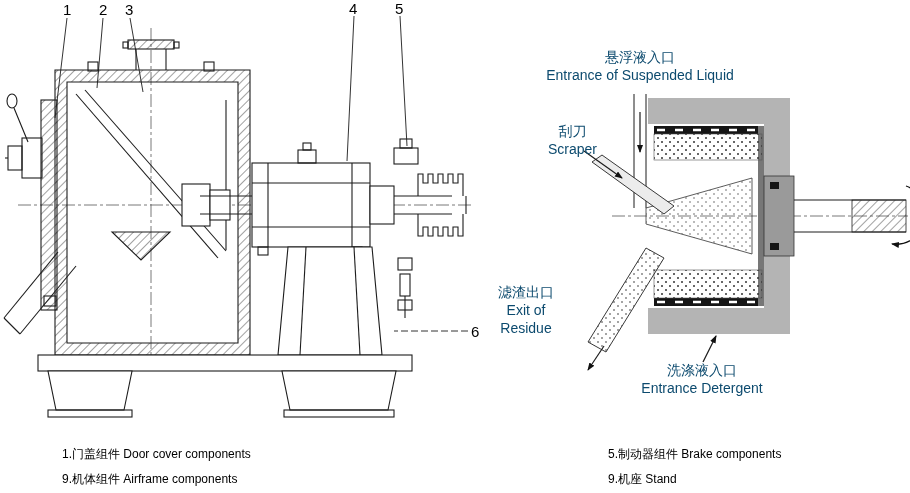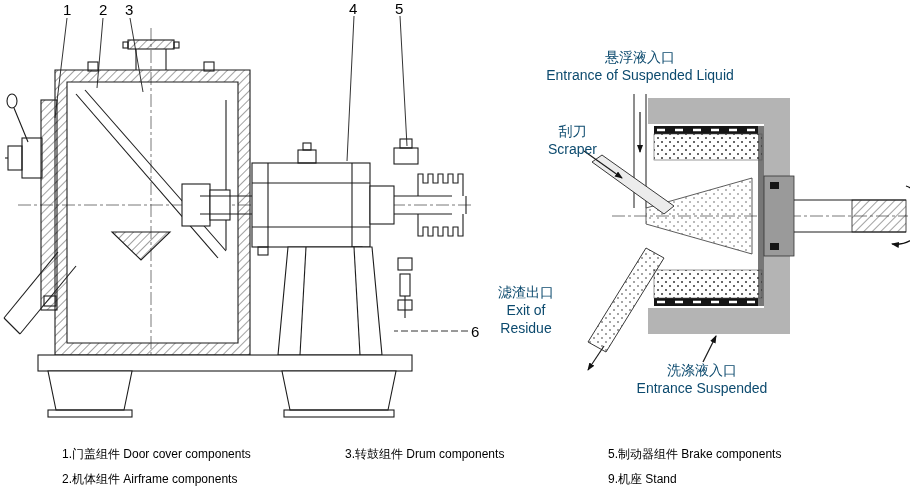--- a/index.html
+++ b/index.html
@@ -197,30 +197,29 @@
     <div>Residue</div>
   </div>
 
   <div class="label" style="left:525px;top:122px;width:95px">
     <div>刮刀</div>
     <div>Scraper</div>
   </div>
 
   <div class="label" style="left:607px;top:361px;width:190px">
     <div>洗涤液入口</div>
-    <div>Entrance Suspended</div>
+    <div>Entrance Detergent</div>
   </div>
 
   <div class="legend">
     <div class="legend-col lc1">
       <div>1.门盖组件 Door cover components</div>
-      <div>2.机体组件 Airframe components</div>
+      <div>9.机体组件 Airframe components</div>
     </div>
     <div class="legend-col lc2">
-      <div>3.转鼓组件 Drum components</div>
     </div>
     <div class="legend-col lc3">
       <div>5.制动器组件 Brake components</div>
       <div>9.机座 Stand</div>
     </div>
   </div>
 
 </div>
 
 </body></html>

